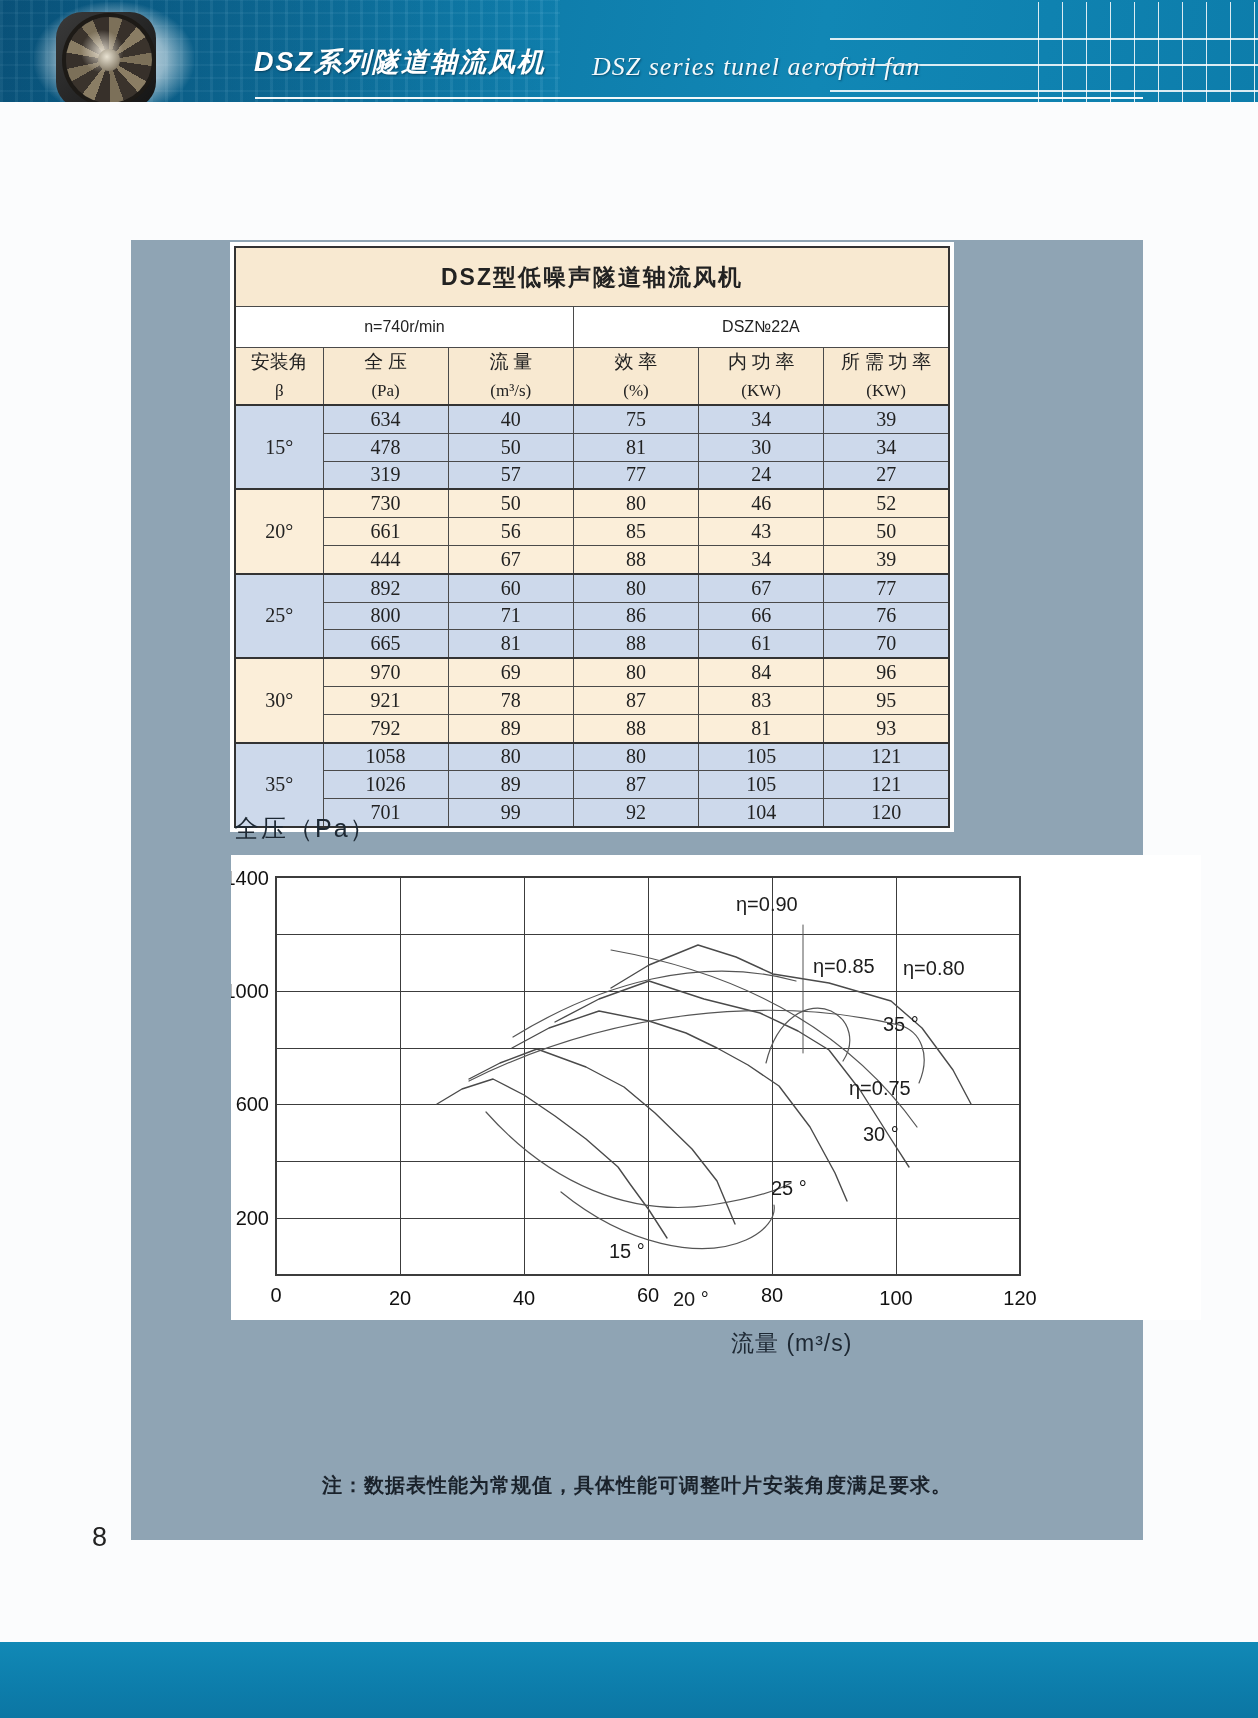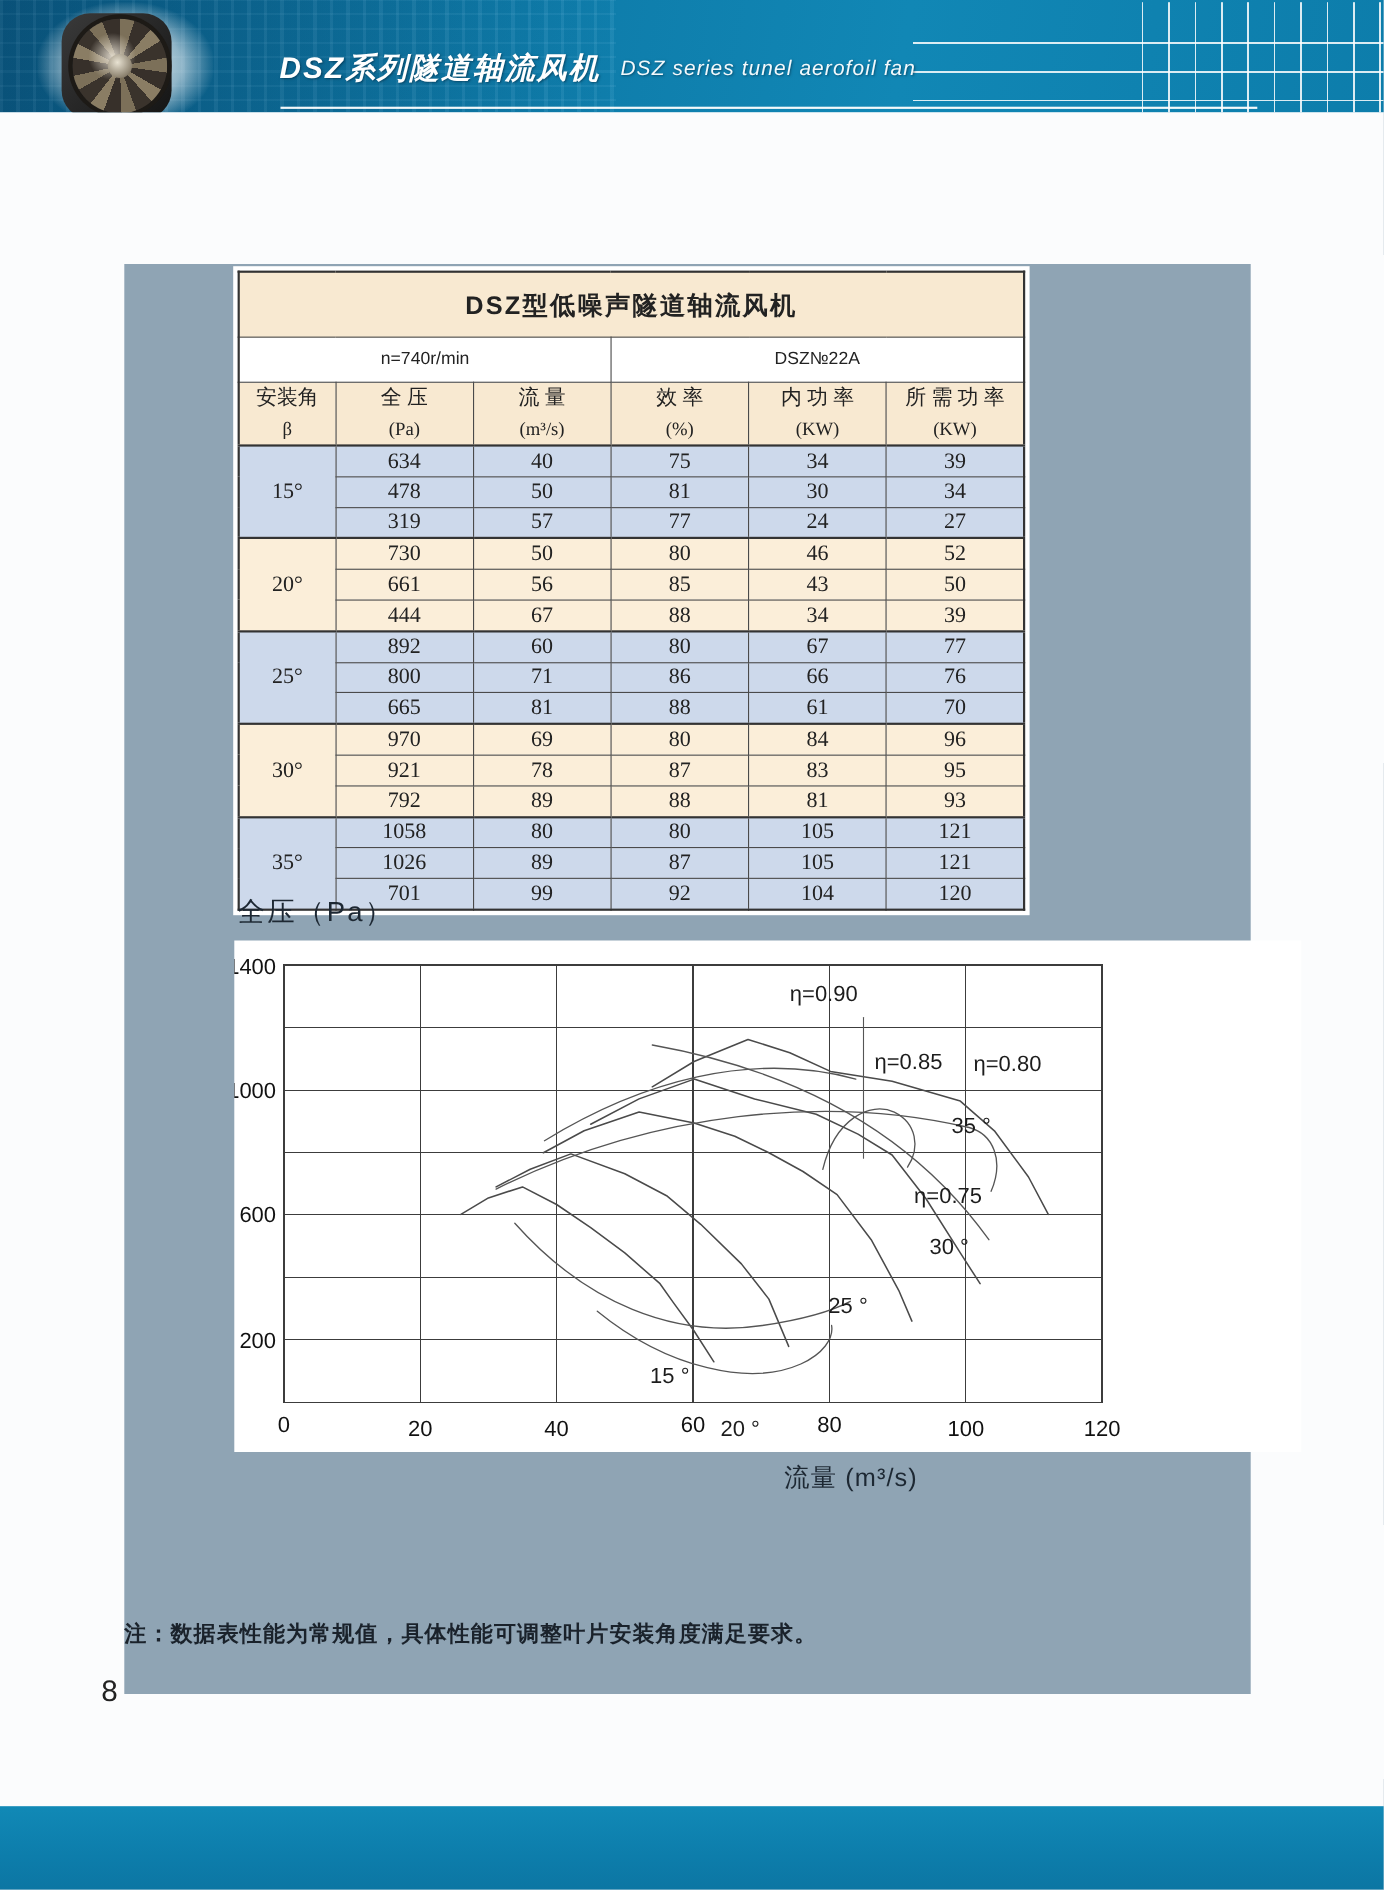--- a/index.html
+++ b/index.html
@@ -26,30 +26,30 @@
              conic-gradient(#7c7059 0 18deg,#37302a 18deg 40deg,#8a7d64 40deg 58deg,#3a332c 58deg 80deg,
                             #7c7059 80deg 98deg,#37302a 98deg 120deg,#8a7d64 120deg 138deg,#3a332c 138deg 160deg,
                             #7c7059 160deg 178deg,#37302a 178deg 200deg,#8a7d64 200deg 218deg,#3a332c 218deg 240deg,
                             #7c7059 240deg 258deg,#37302a 258deg 280deg,#8a7d64 280deg 298deg,#3a332c 298deg 320deg,
                             #7c7059 320deg 338deg,#37302a 338deg 360deg);
            box-shadow:0 0 0 4px #1d1a16;}
   .fan-hub{position:absolute;left:98px;top:49px;width:22px;height:22px;border-radius:50%;
            background:radial-gradient(circle at 40% 35%,#e8e2d2,#8d8370 70%,#4d463a);}
   .title-zh{position:absolute;left:254px;top:44px;color:#ffffff;font-size:27px;font-weight:bold;
            font-style:italic;letter-spacing:2px;text-shadow:1px 1px 2px rgba(0,30,50,.5);}
-  .title-en{position:absolute;left:564px;top:52px;color:#f2f9fc;font-size:19px;font-style:italic;
-           font-family:Liberation Sans, sans-serif;letter-spacing:1px;text-shadow:1px 1px 2px rgba(0,30,50,.5);}
+  .title-en{position:absolute;left:592px;top:52px;color:#f2f9fc;font-size:26px;font-style:italic;
+           font-family:Liberation Serif, serif;letter-spacing:1px;text-shadow:1px 1px 2px rgba(0,30,50,.5);}
   .title-underline{position:absolute;left:255px;top:97px;width:888px;height:2px;background:#ffffff;opacity:.95;}
   .grid-h{position:absolute;left:830px;top:34px;width:428px;height:84px;
           background:repeating-linear-gradient(0deg,rgba(255,255,255,.85) 0 1.5px,transparent 1.5px 26px);}
   .grid-v{position:absolute;left:1038px;top:2px;width:220px;height:116px;
           background:repeating-linear-gradient(90deg,rgba(255,255,255,.85) 0 1.5px,transparent 1.5px 24px);}
 
   
-  .panel{position:absolute;left:113px;top:240px;width:1012px;height:1300px;background:#8fa4b4;padding-left:12px;}
+  .panel{position:absolute;left:131px;top:240px;width:1012px;height:1300px;background:#8fa4b4;}
 
   
   .table-wrap{position:absolute;left:99px;top:2px;background:#ffffff;padding:4px;}
   table.spec{border-collapse:collapse;width:716px;table-layout:fixed;
              font-family:"Liberation Serif",serif;color:#222;}
   table.spec td,table.spec th{border:1px solid #4a4a4a;text-align:center;padding:0;}
   table.spec{border:2px solid #333;}
   .t-title{background:#f8e9d1;height:58px;font-size:23px;font-weight:600;
            font-family:"Liberation Sans",sans-serif;letter-spacing:2px;}
   .t-sub td{background:#ffffff;height:40px;font-size:16px;font-family:"Liberation Sans",sans-serif;}
@@ -62,21 +62,21 @@
   td.angle{font-size:20px;}
   col.c-angle{width:88px;}
 
   
   .chart-title{position:absolute;left:103px;top:572px;font-size:25px;color:#1d2833;letter-spacing:2px;}
   .chart-panel{position:absolute;left:100px;top:615px;width:970px;height:465px;background:#ffffff;}
   .chart-panel svg{position:absolute;left:0;top:0;}
   .c-label{position:absolute;font-size:20px;color:#1c1c1c;white-space:nowrap;}
   .flow-label{position:absolute;left:600px;top:1088px;width:330px;text-align:left;
               font-size:23px;color:#1d2833;letter-spacing:1px;}
-  .note{position:absolute;left:0;top:1232px;width:1012px;text-align:left;
+  .note{position:absolute;left:0;top:1232px;width:1012px;text-align:center;
         font-size:20px;font-weight:bold;color:#1a222b;letter-spacing:1px;}
 
   .page-number{position:absolute;left:92px;top:1522px;font-size:27px;color:#222;}
   .footer-bar{position:absolute;left:0;top:1642px;width:1258px;height:76px;
         background:linear-gradient(180deg,#1189b6 0%,#0d7dab 60%,#0c76a3 100%);}
 </style>
 </head>
 <body>
 
 <div class="header">

